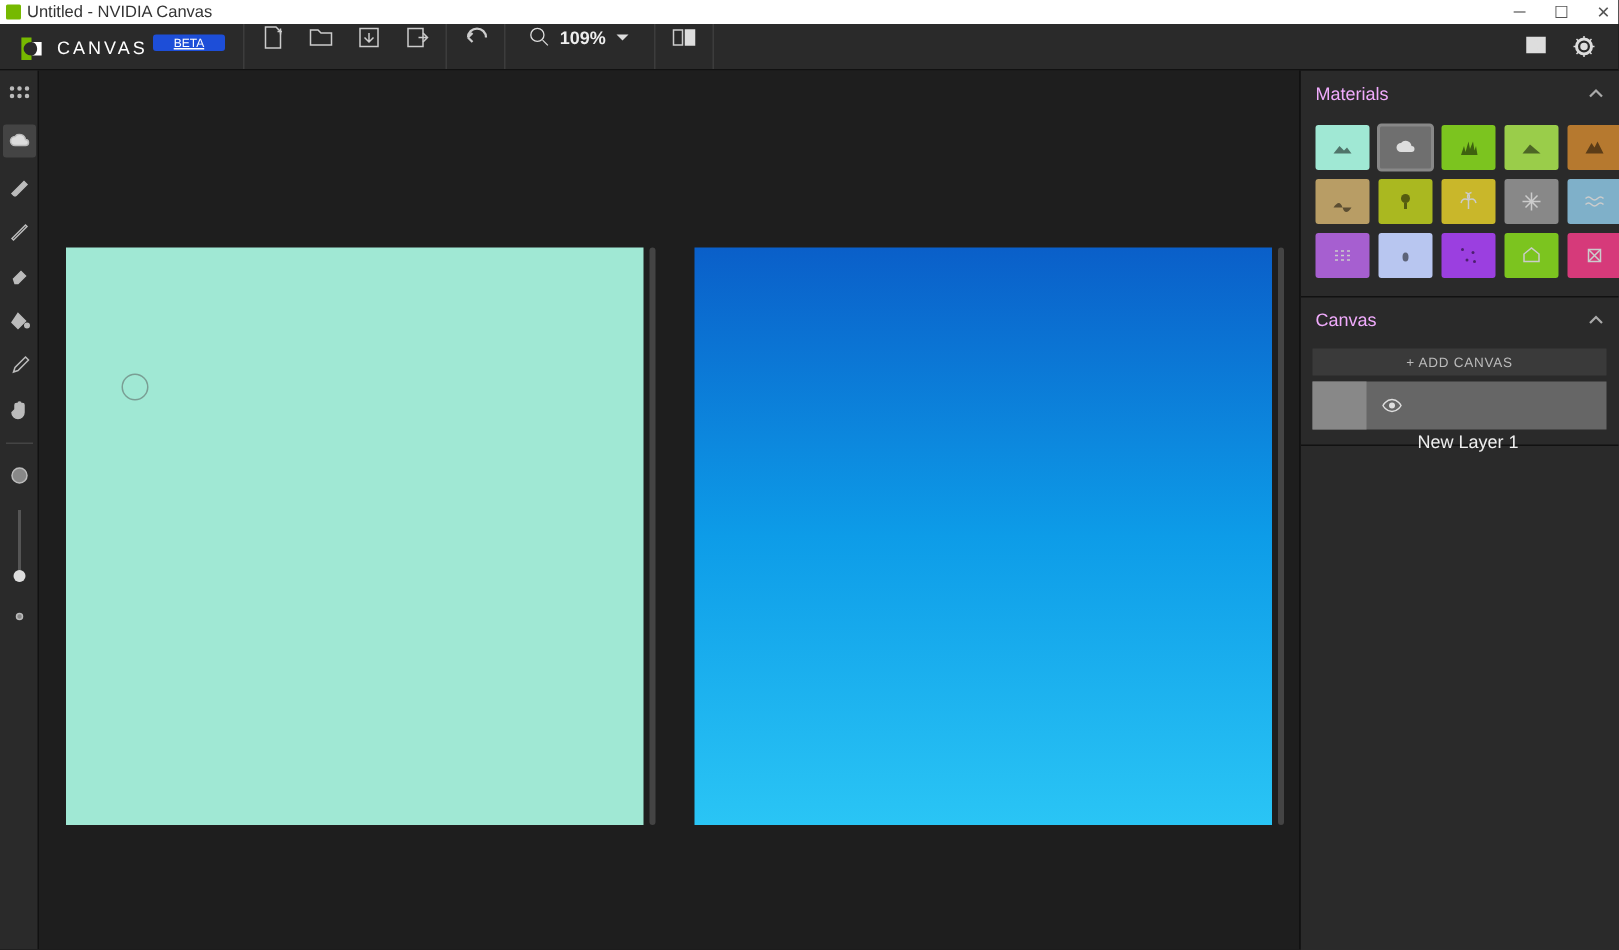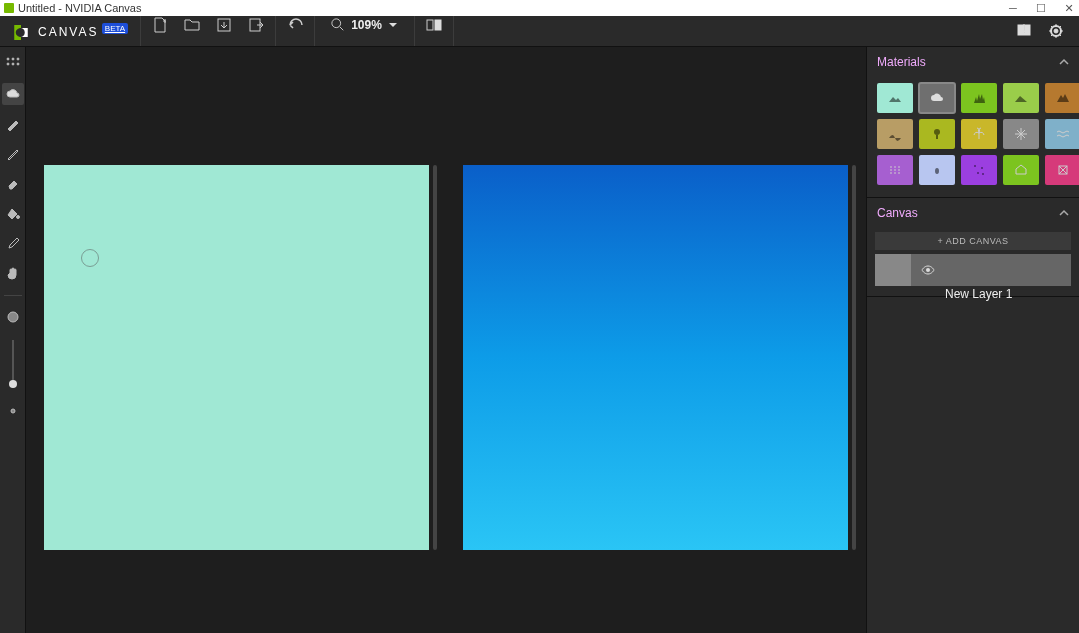--- a/index.html
+++ b/index.html
@@ -10,21 +10,21 @@
 .titlebar-left { display: flex; align-items: center; gap: 4px; }
 .titlebar-icon { width: 10px; height: 10px; background: #76b900; border-radius: 1px; }
 .titlebar-btns { display: flex; gap: 16px; }
 .titlebar-btn { width: 12px; height: 12px; display: flex; align-items: center; justify-content: center; color: #555; cursor: pointer; }
 
 
 .header { height: 31px; background: #2a2a2a; display: flex; align-items: center; border-bottom: 1px solid #111; }
 .logo-section { display: flex; align-items: center; gap: 8px; padding: 0 12px; height: 100%; border-right: 1px solid #3c3c3c; }
 .nvidia-logo { width: 18px; height: 18px; }
 .app-name { font-weight: 400; letter-spacing: 2px; font-size: 12px; color: #fff; }
-.beta-badge { font-size: 8px; background: #1d4ed8; color: #fff; padding: 1px 3px; border-radius: 2px; vertical-align: super; text-decoration: underline; }
+.beta-badge { font-size: 8px; background: #1d4ed8; color: #fff; padding: 1px 14px; border-radius: 2px; vertical-align: super; text-decoration: underline; }
 .header-group { display: flex; align-items: flex-start; height: 100%; padding: 0 10px; gap: 14px; border-right: 1px solid #3c3c3c; }
 .header-btn { width: 18px; height: 18px; display: flex; align-items: center; justify-content: center; cursor: pointer; fill: #ddd; stroke: #ddd; }
 .zoom-box { display: flex; align-items: center; gap: 6px; padding: 2px 6px; }
 .zoom-text { font-size: 12px; color: #eee; font-weight: 600; }
 .header-right { margin-left: auto; display: flex; gap: 14px; padding: 0 14px; }
 
 
 .main { display: flex; height: calc(100% - 47px); }
 
 

